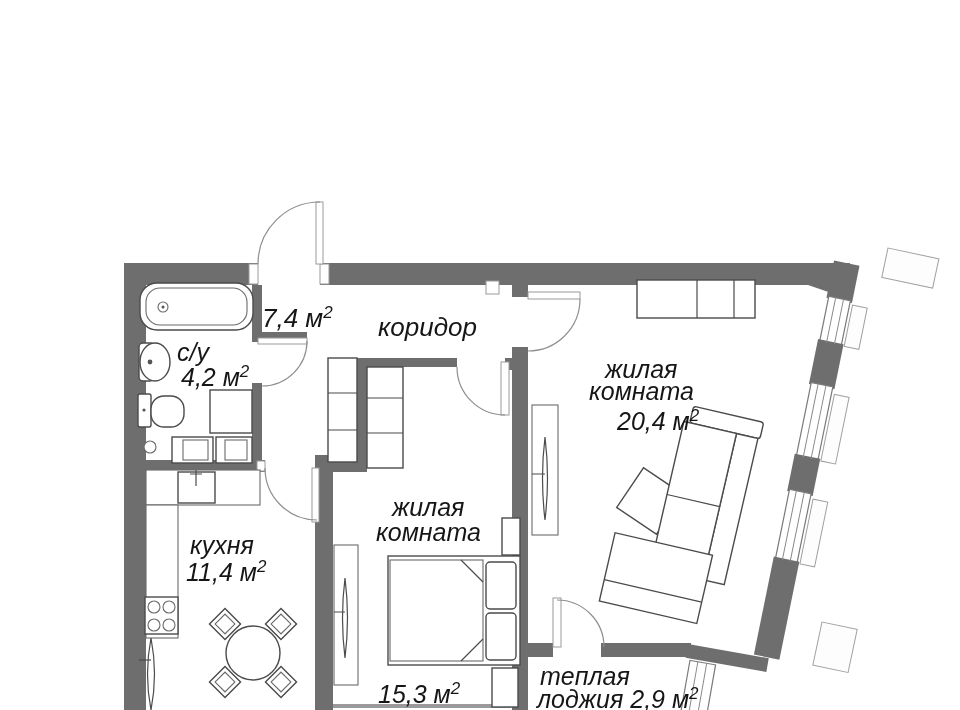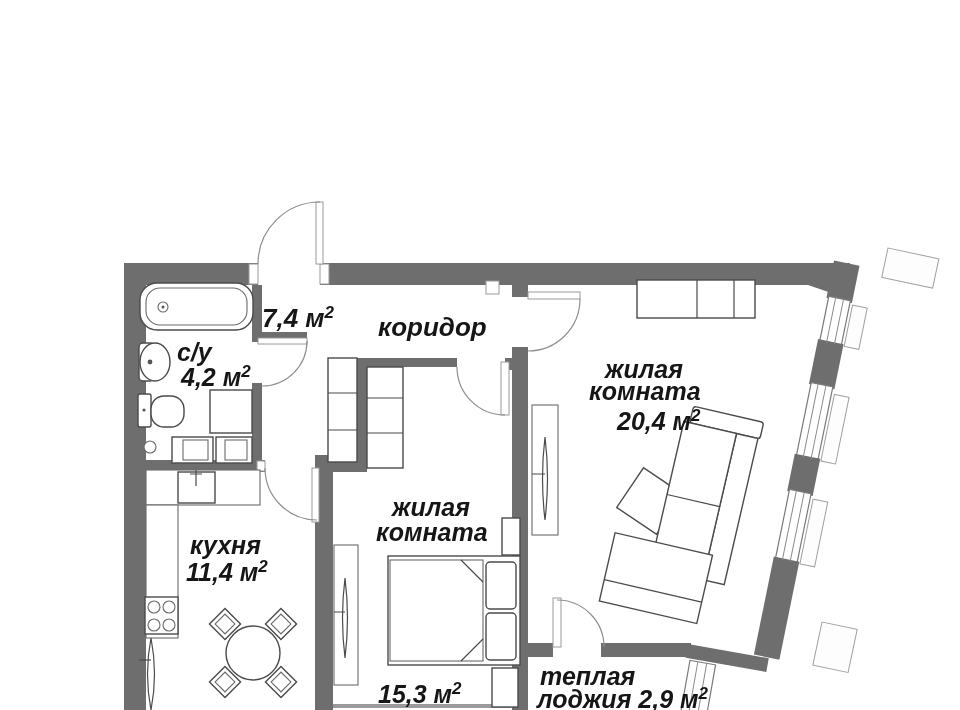--- a/index.html
+++ b/index.html
@@ -1,19 +1,19 @@
 <!DOCTYPE html>
 <html style="--wall: #6e6e6e; --line: #4b4b4b; --bg: #ffffff; --text: #161616;"><head>
 <meta charset="utf-8">
 <style>
   :root{
     --wall:#6e6e6e; --line:#4b4b4b; --bg:#ffffff; --text:#161616;
   }
   html,body{margin:0;padding:0;background:var(--bg);}
-  #plan-wrap{position:relative;width:960px;height:710px;overflow:hidden;background:var(--bg);font-weight:bold;}
+  #plan-wrap{position:relative;width:960px;height:710px;overflow:hidden;background:var(--bg);}
   svg{display:block}
   .wall{fill:var(--wall);stroke:none}
   .furn{fill:#fff;stroke:var(--line);stroke-width:1.4}
   .furn-thin{fill:#fff;stroke:#6a6a6a;stroke-width:1.1}
   .ln{stroke:var(--line);stroke-width:1.2;fill:none}
   .ln-soft{stroke:#8a8a8a;stroke-width:1;fill:none}
   .arc{stroke:#8f8f8f;stroke-width:1.2;fill:none}
   .jamb{fill:#fff;stroke:#9a9a9a;stroke-width:1}
   .win{fill:#fff;stroke:#7a7a7a;stroke-width:1.2}
   .sill{fill:#fdfdfd;stroke:#9f9f9f;stroke-width:1}

